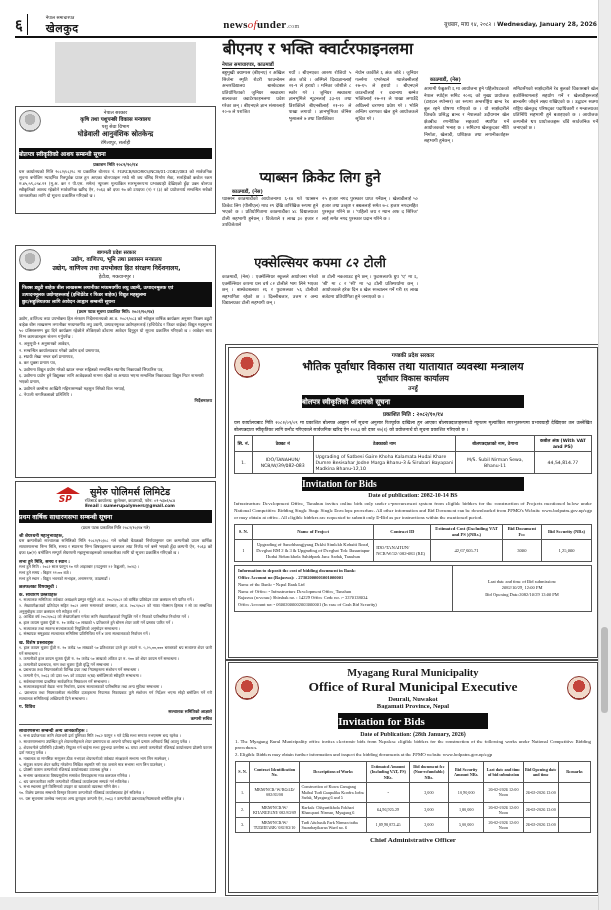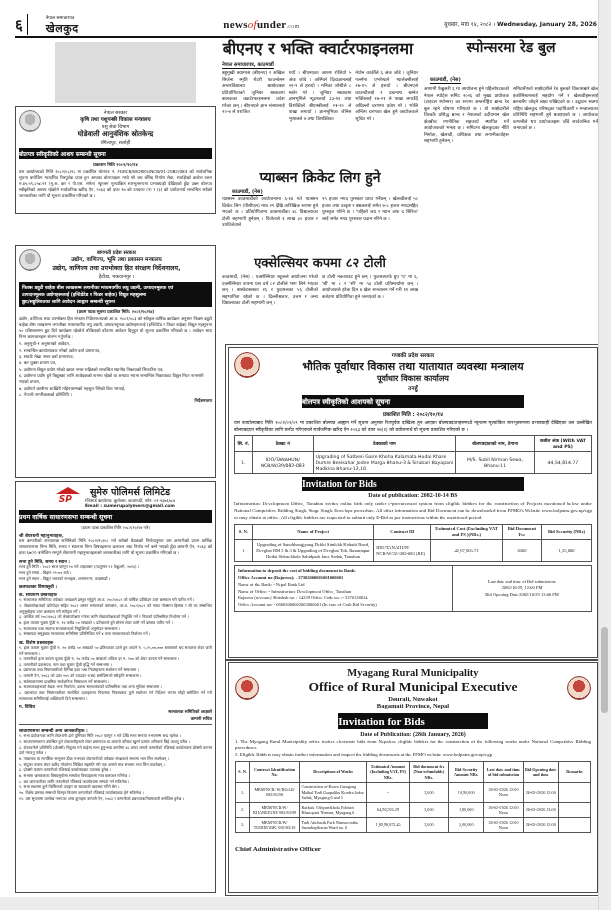--- a/index.html
+++ b/index.html
@@ -237,21 +237,20 @@
         <div class="coltext">२५ हजार नगद पुरस्कार प्राप्त गर्नेछन् । खेलाडीलाई ५० हजार तथा उत्कृष्ट र बबललाई समेत ७-८ हजार नगदसहित पुरस्कृत गरिने छ । 'पहिलो जय र म्यान अफ द सिरिज' लाई समेत नगद पुरस्कार प्रदान गरिने छ ।</div>
       </div>
 
     <div class="abs headline" style="left:222px;top:256px;width:196px;font-size:13px">एक्सेल्सियर कपमा ८२ टोली</div>
     <div class="abs cols" style="left:222px;top:274px;width:196px;height:66px">
         <div class="coltext">काठमाडौं, (नेस) : एक्सेल्सियर स्कूलले आयोजना गरेको एक्सेल्सियर कपमा यस वर्ष ८२ टोलीले भाग लिने भएका छन् । बास्केटबलका २६ र फुटसलका ५६ टोलीको सहभागिता रहेको छ । दिल्लीबजार, उत्तम र अन्य विद्यालयका टोली सहभागी छन् ।</div>
         <div class="coltext">छ टोली नकआउट हुने छन् । फुटसलतर्फ ग्रुप 'ए' मा ६, 'बी' मा ८ र 'सी' मा ५३ टोली प्रतिस्पर्धामा छन् । आयोजकले हरेक दिन ४ खेल सञ्चालन गर्ने गरी ११ लाख बजेटमा प्रतियोगिता हुने जनाएको छ ।</div>
       </div>
 
     <div class="abs headline" style="left:424px;top:40px;width:174px;font-size:14px">
-      <div>स्पोन्सरमा रेड बुल</div>
     </div>
     <div class="abs byline" style="left:430px;top:76px"><span>काठमाडौं, (नेस)</span></div>
     <div class="abs cols" style="left:424px;top:86px;width:174px;height:254px">
         <div class="coltext">आगामी फेब्रुअरी ६ मा आयोजना हुने पहिलोपटकको नेपाल स्पोर्ट्स समिट २०२६ को मुख्य प्रायोजक (टाइटल स्पोन्सर) का रूपमा अन्तर्राष्ट्रिय ब्रान्ड रेड बुल रहने घोषणा गरिएको छ । यो साझेदारीले विश्वकै प्रसिद्ध ब्रान्ड र नेपालको उदीयमान खेल क्षेत्रबीच रणनीतिक सहकार्य स्थापित गर्ने आयोजकको भनाइ छ । समिटमा खेलकुदका नीति निर्माता, खेलाडी, प्रशिक्षक तथा लगानीकर्ताहरू सहभागी हुनेछन् ।</div>
         <div class="coltext">समिटसँगको साझेदारीले रेड बुलको विकासबारे खेल इकोसिस्टमलाई सहयोग गर्ने र खेलाडीहरूलाई ब्रान्डसँग जोड्ने लक्ष्य राखिएको छ । उद्घाटन सत्रमा राष्ट्रिय खेलकुद परिषद्का पदाधिकारी र मन्त्रालयका प्रतिनिधि सहभागी हुने बताइएको छ । आयोजक कम्पनीले थप प्रायोजकहरू चाँडै सार्वजनिक गर्ने जनाएको छ ।</div>
       </div>
 
     <div class="abs dbox" style="left:228px;top:347px;width:370px;height:311px;padding:4px 5px">
       <div style="display:flex;align-items:flex-start;gap:6px">
         <div class="emblem red" style="width:26px;height:26px"></div>
@@ -416,21 +415,21 @@
               <td>Tudi Aitehasik Park Nirman tatha Saundaryikaran Ward no. 6</td>
               <td>1,89,98,873.45</td>
               <td>3,000</td>
               <td>5,00,000</td>
               <td>26-02-2026 12:00 Noon</td>
               <td>26-02-2026 13:00</td>
               <td></td>
             </tr>
           </tbody>
       </table>
-      <div style="text-align:left;font-size:7px;font-weight:bold;margin-top:12px">Chief Administrative Officer</div>
+      <div style="text-align:center;font-size:7px;font-weight:bold;margin-top:3px">Chief Administrative Officer</div>
     </div>
 
     <div class="cmyk" style="left:18px;top:900px">
       <i class="cy" style="width:24px"></i>
         <i class="mg" style="width:24px"></i>
         <i class="yl" style="width:24px"></i>
         <i class="gap" style="width:10px"></i>
         <i class="bk" style="width:24px"></i>
     </div>
     <div class="cmyk" style="left:552px;top:900px">

